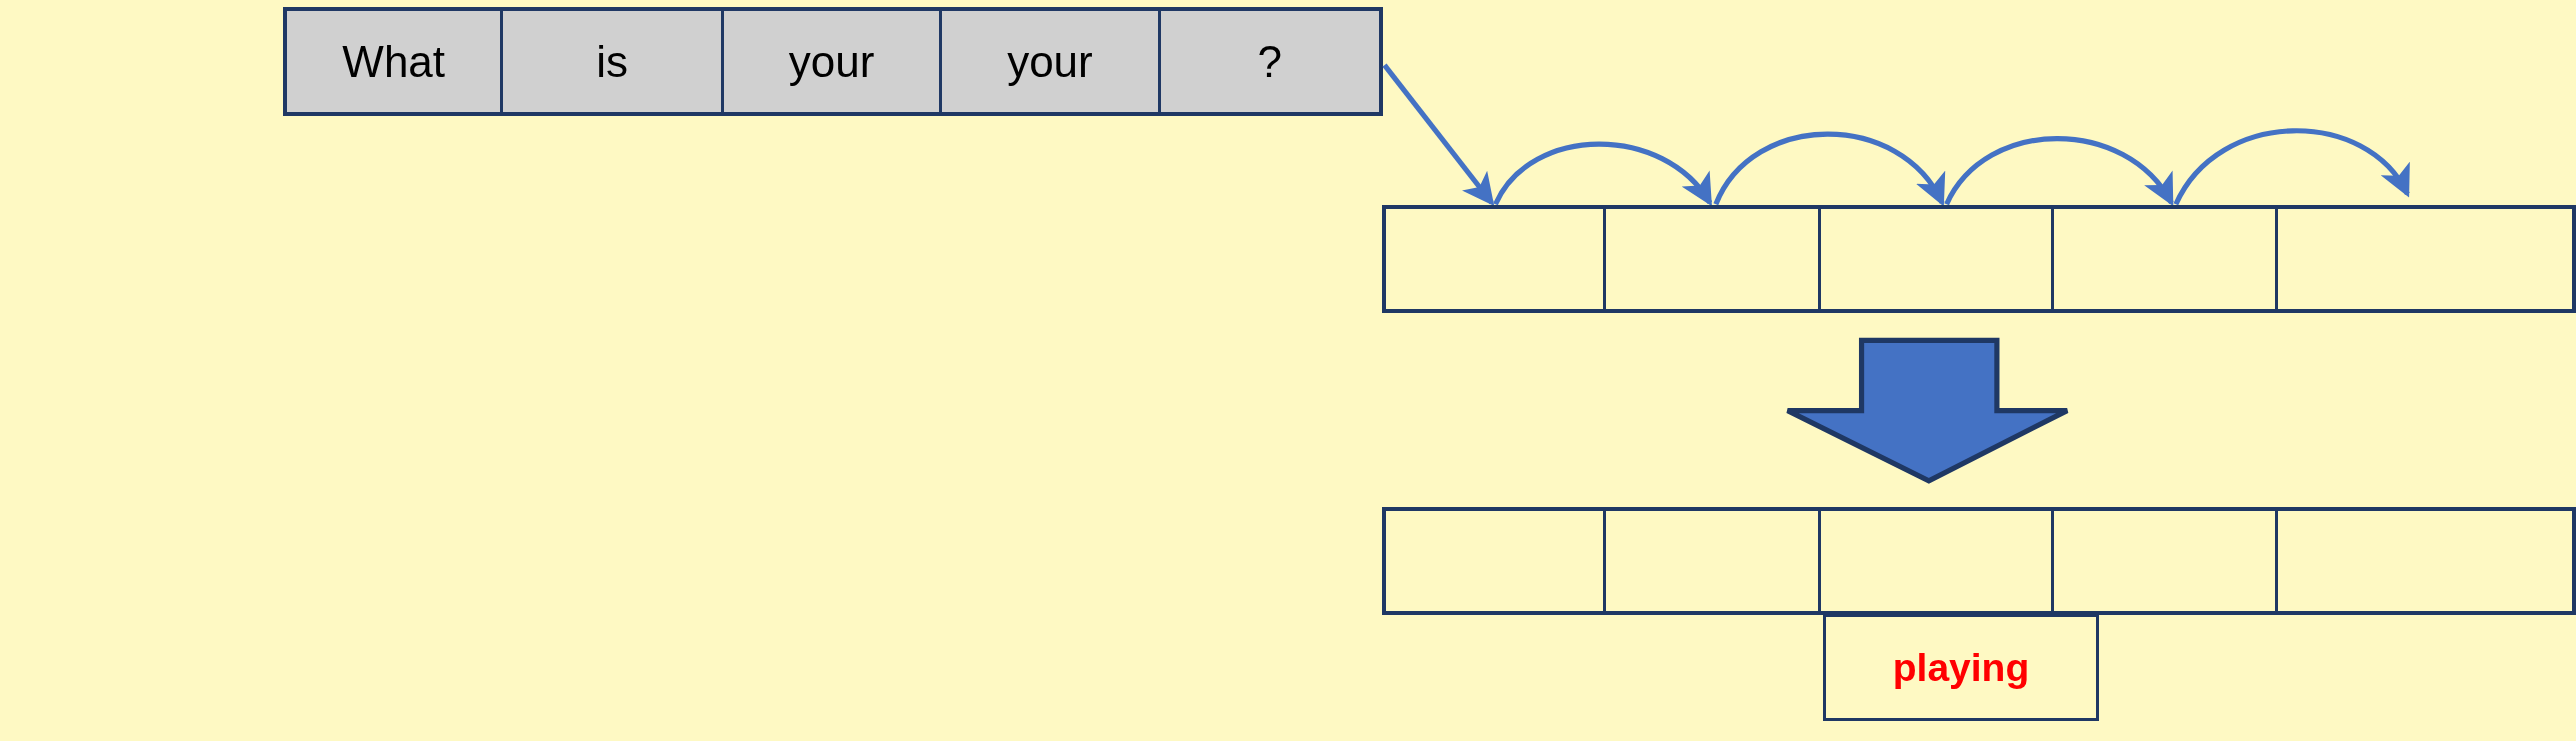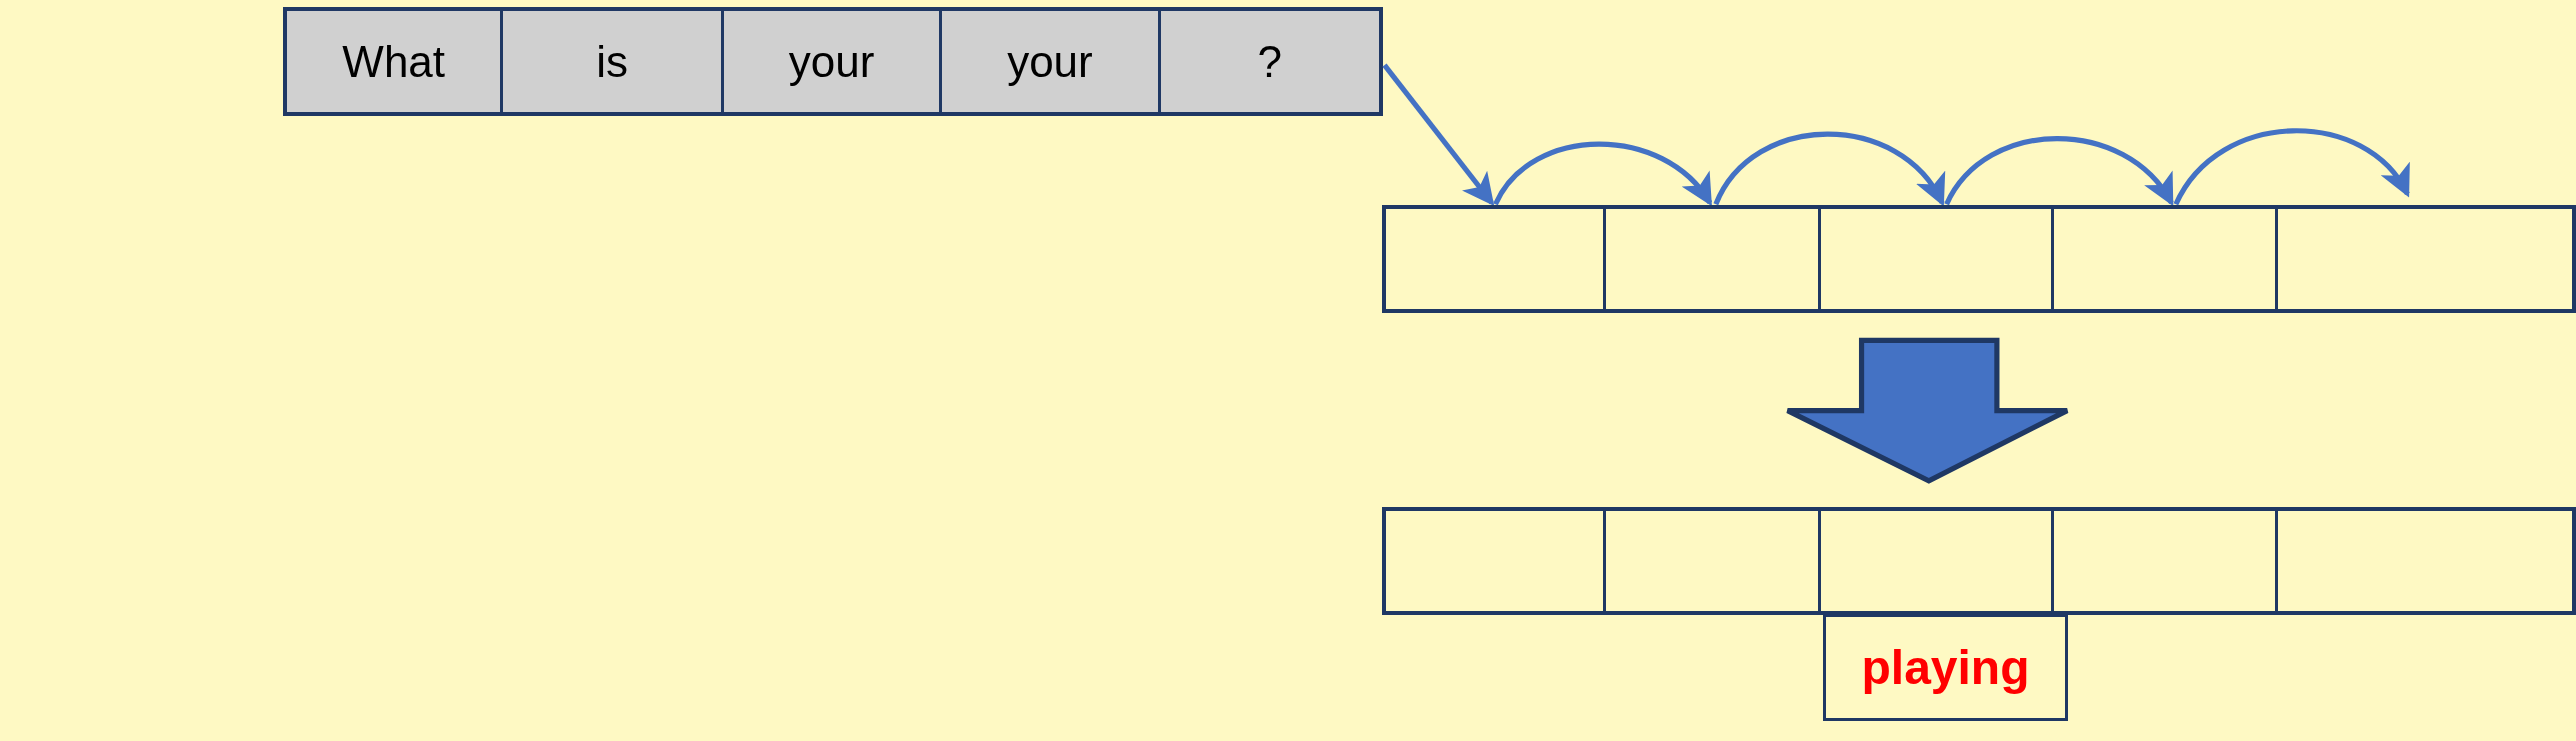--- a/index.html
+++ b/index.html
@@ -78,30 +78,30 @@
   #encoder-table .cell:nth-child(4),
   #decoder-table .cell:nth-child(4) { width: 226px; }
   #encoder-table .cell:nth-child(5),
   #decoder-table .cell:nth-child(5) { width: 296px; }
 
   
   #output-cell {
     position: absolute;
     left: 1823px;
     top: 614px;
-    width: 245px;
+    width: 276px;
     height: 107px;
     box-sizing: border-box;
     border: 3.7px solid #1F3864;
     background: transparent;
     display: flex;
     align-items: center;
     justify-content: center;
     color: #FF0000;
-    font-size: 48px;
+    font-size: 39px;
     font-weight: 700;
     line-height: 1;
   }
 
   
   .overlay {
     position: absolute;
     left: 0;
     top: 0;
     width: 2576px;

